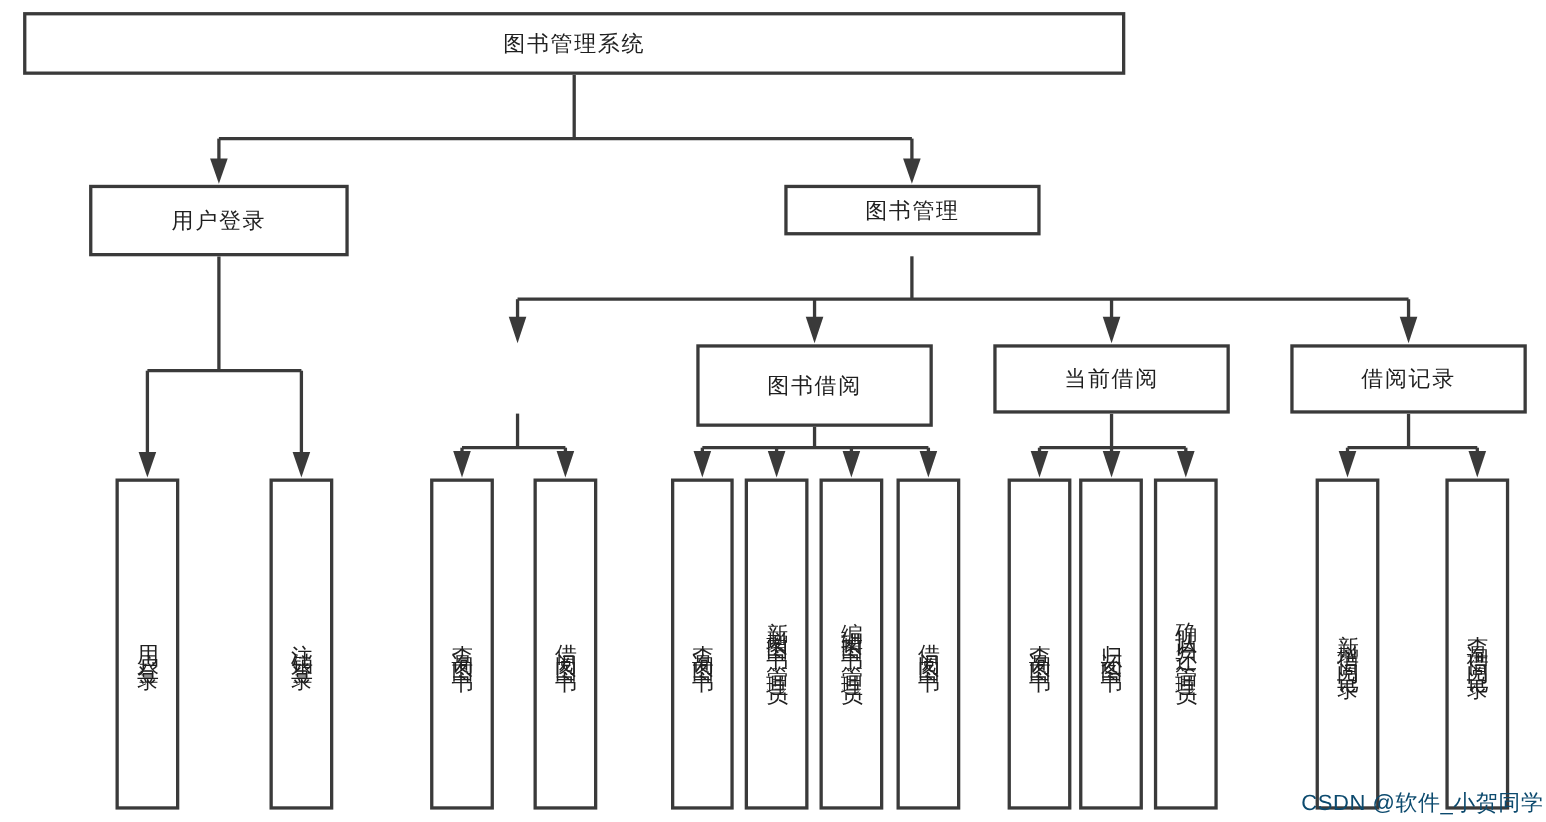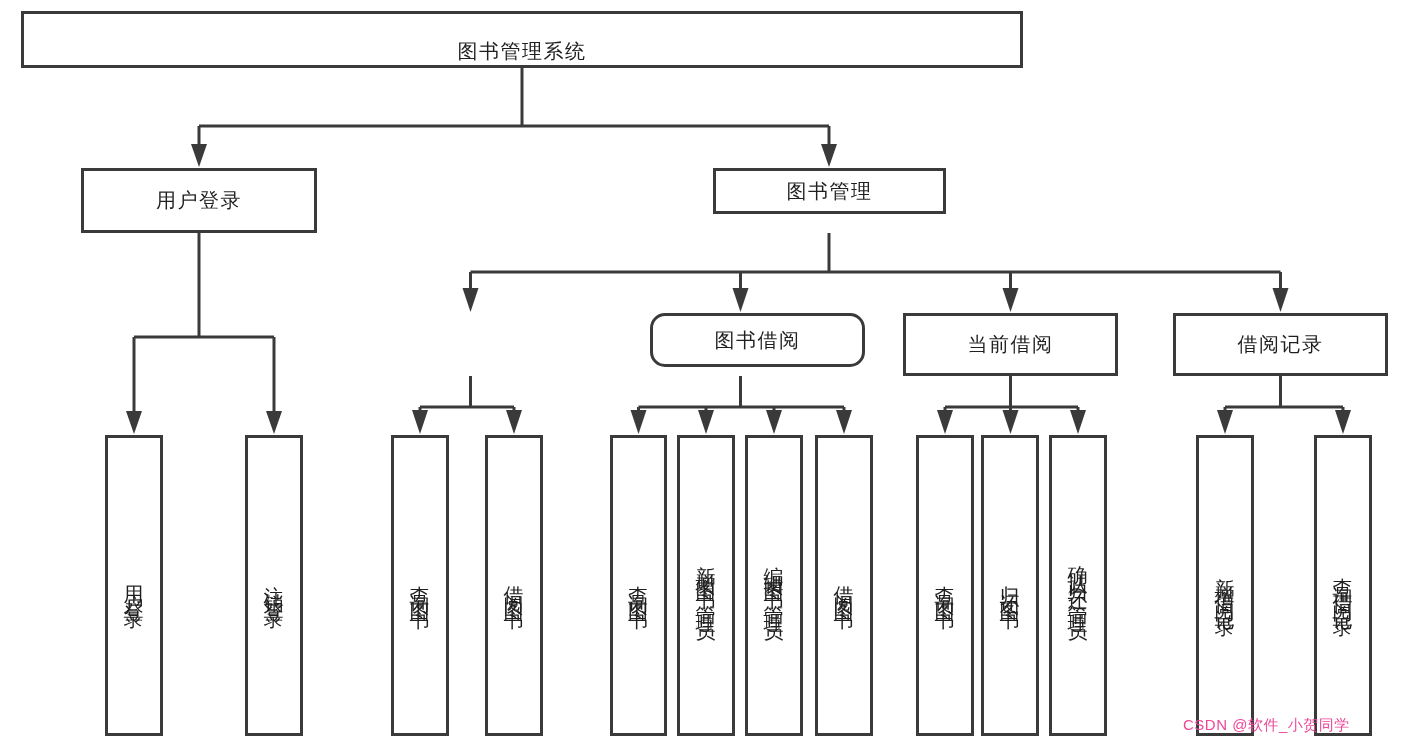--- a/index.html
+++ b/index.html
@@ -14,21 +14,21 @@
     display:flex; align-items:center; justify-content:center;
     color:#1f1f1f; font-size:20px; letter-spacing:1.5px;
   }
   .leaf { letter-spacing:0; }
   .vtext {
     writing-mode:vertical-rl; text-orientation:mixed;
     font-size:20px; letter-spacing:8px; line-height:1.1; white-space:nowrap;
   }
   .watermark {
     position:absolute; z-index:3; left:1183px; top:716px;
-    color:#ec4899; font-size:15px; white-space:nowrap; letter-spacing:0.5px;
+    color:#0c4a6e; font-size:20px; white-space:nowrap; letter-spacing:0.5px;
   }
   svg path { stroke:#3a3a3a; stroke-width:3; fill:none; }
   svg polygon { fill:#3a3a3a; stroke:none; }
 </style>
 </head>
 <body>
 
 <div class="canvas">
 
   <svg class="wires" width="1405" height="747" viewBox="0 0 1405 747">
@@ -100,32 +100,32 @@
     <g>
       <path d="M1280.5 376 V407"></path>
       <path d="M1225 407 H1343"></path>
       <path d="M1225 407 V414"></path>
       <path d="M1343 407 V414"></path>
       <polygon points="1217,410 1233,410 1225,434"></polygon>
       <polygon points="1335,410 1351,410 1343,434"></polygon>
     </g>
   </svg>
 
-  <div class="box" style="left:21px; top:11px; width:1002px; height:57px;align-items:flex-end;">
+  <div class="box" style="left:21px; top:11px; width:1002px; height:57px;">
     <span>图书管理系统</span>
   </div>
 
   <div class="box" style="left:81px; top:168px; width:236px; height:65px;">
     <span>用户登录</span>
   </div>
   <div class="box" style="left:713px; top:168px; width:233px; height:46px;">
     <span>图书管理</span>
   </div>
 
-  <div class="box" style="left:650px; top:313px; width:215px; height:54px;border-radius:15px;">
+  <div class="box" style="left:633px; top:313px; width:215px; height:75px;">
     <span>图书借阅</span>
   </div>
   <div class="box" style="left:903px; top:313px; width:215px; height:63px;">
     <span>当前借阅</span>
   </div>
   <div class="box" style="left:1173px; top:313px; width:215px; height:63px;">
     <span>借阅记录</span>
   </div>
 
   <div class="box leaf" style="left:105px; top:435px; width:58px; height:301px;">

